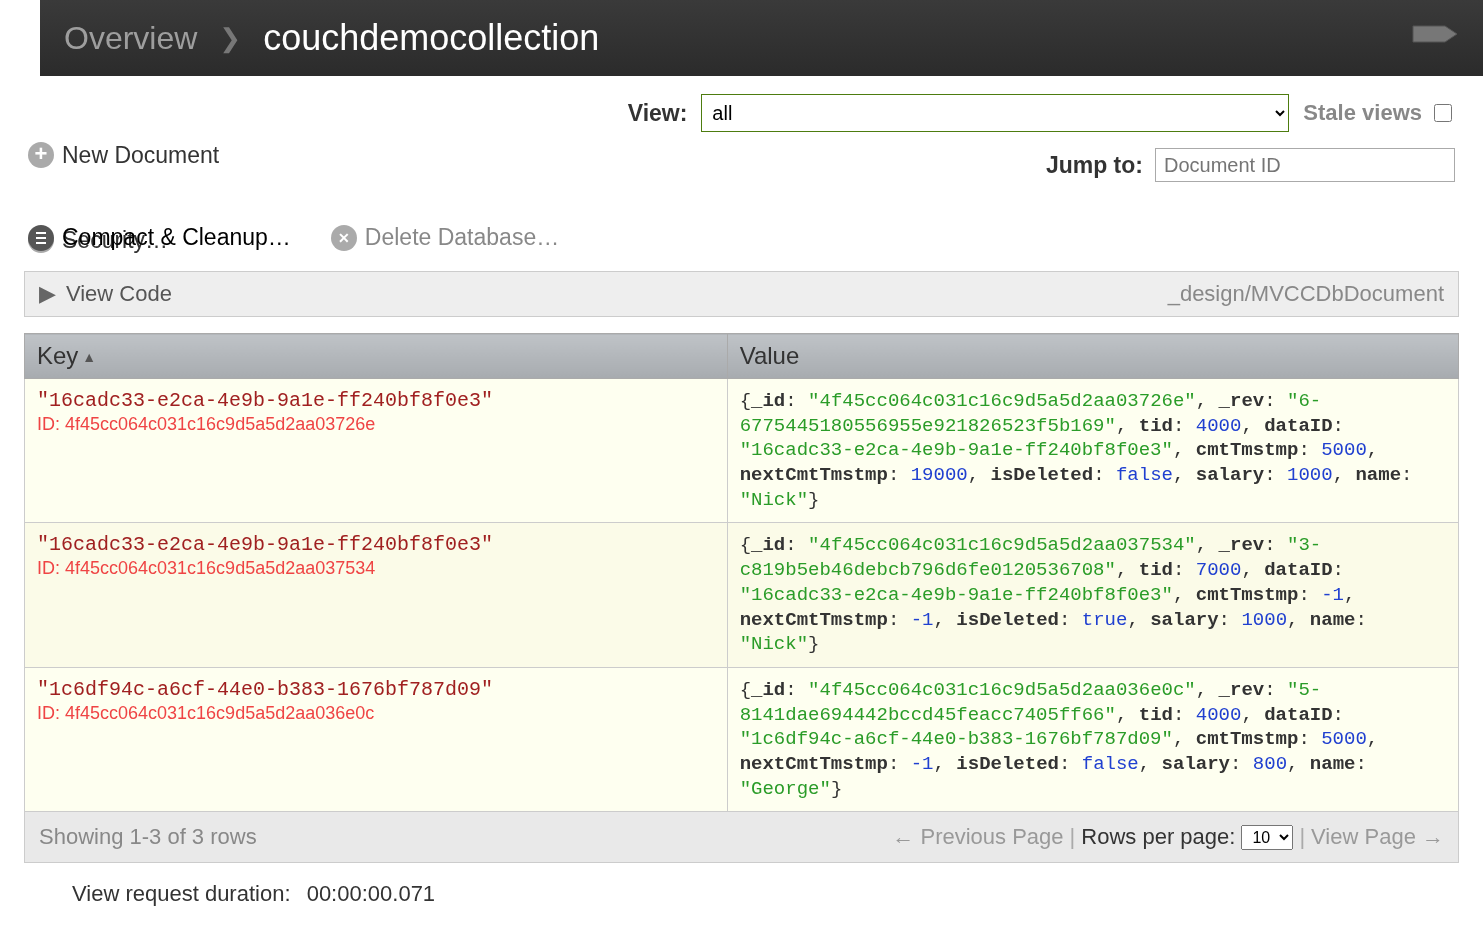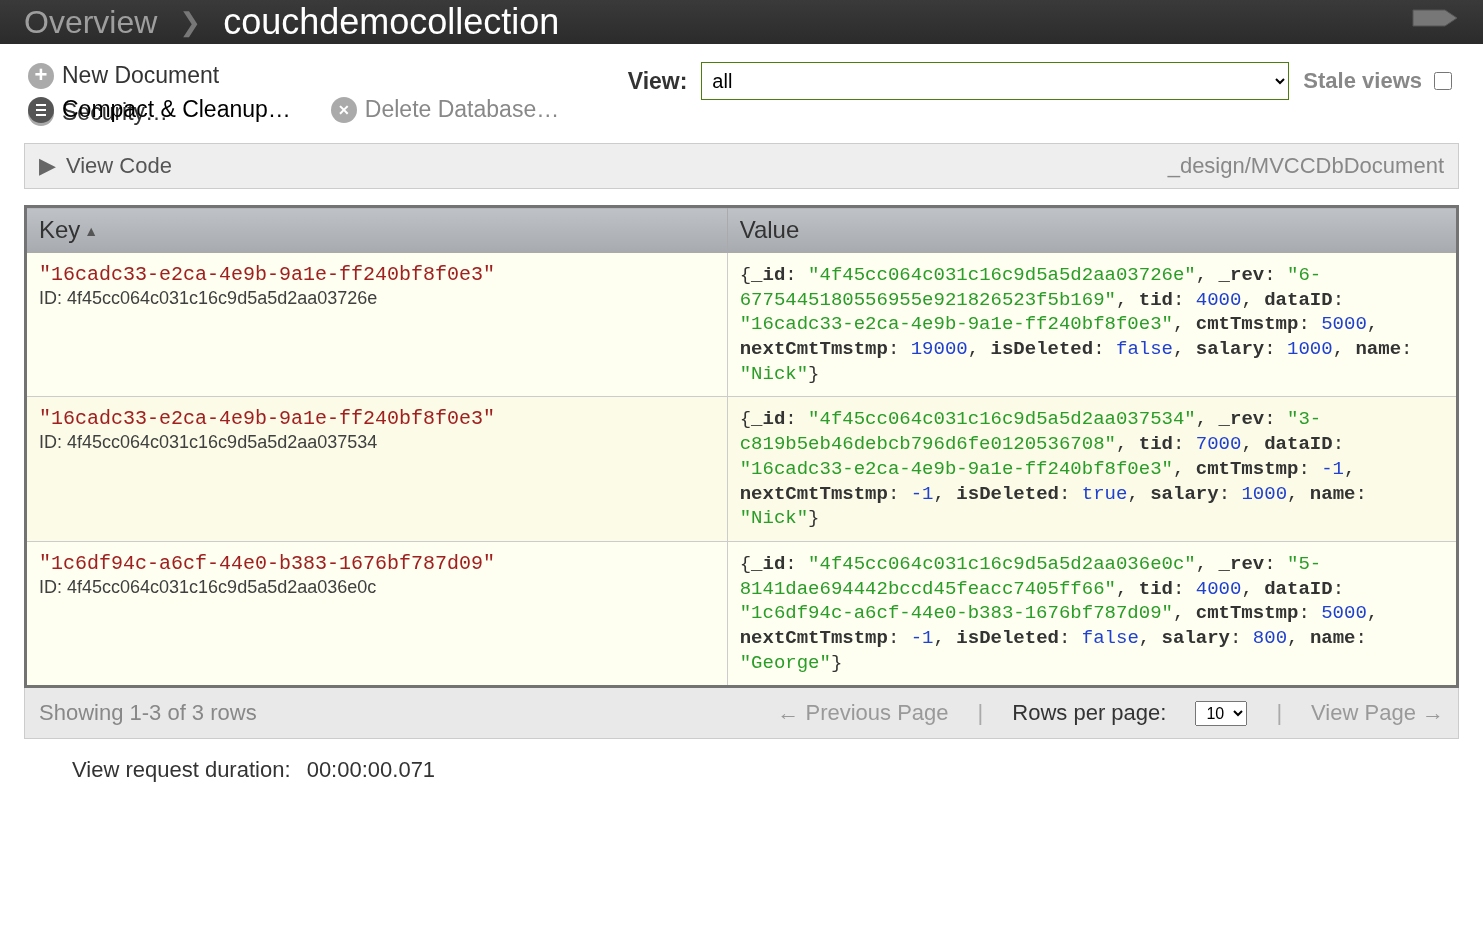--- a/index.html
+++ b/index.html
@@ -1,20 +1,20 @@
 <!DOCTYPE html>
 <html><head>
 <meta charset="utf-8">
 <style>
   * { box-sizing: border-box; }
   html, body { margin:0; padding:0; font-family: Arial, Helvetica, sans-serif; font-size:16px; color:#333; background:#fff; }
   .wrap { width:1483px; }
 
   
-  .topbar { background: linear-gradient(#3a3a3a,#2b2b2b); height:44px; display:flex; align-items:center; color:#bbb; padding:0 24px; font-size:32px; }
+  .topbar { background: linear-gradient(#3a3a3a,#2b2b2b); height:76px; display:flex; align-items:center; color:#bbb; padding:0 24px; font-size:32px;margin-left:40px; }
   .topbar .ov { color:#9e9e9e; }
   .topbar .chev { margin:0 22px; color:#777; font-size:26px; }
   .topbar .dbname { color:#fff; font-weight:400; font-size:36px; }
   .topbar-spacer { flex:1; }
   .tag-icon svg { width:48px; height:32px; }
 
   
   .toolbar { padding:18px 28px 6px 28px; }
   .ico { width:26px; height:26px; border-radius:50%; background:#aaa; display:inline-flex; align-items:center; justify-content:center; color:#fff; font-weight:bold; font-size:18px; line-height:1; }
   .ico.dark { background:#555; }
@@ -29,47 +29,47 @@
   .stale input { width:18px; height:18px; }
   .jump-line { display:flex; align-items:center; gap:12px; font-size:23px; }
   .jump-line .lbl { font-weight:700; }
   .jump-input { width:300px; height:34px; font-size:20px; padding:2px 8px; border:1px solid #aaa; color:#888; }
 
   
   .row3 { display:flex; align-items:center; gap:40px; font-size:23px; margin-top:0px; }
   .row3 .muted { color:#888; display:flex; align-items:center; gap:8px; cursor:pointer;}
   .row3 .strong { color:#000; display:flex; align-items:center; gap:8px; cursor:pointer;}
   .left-actions { display:flex; flex-direction:column; gap:10px; font-size:23px;}
-  .left-actions .act { display:flex; align-items:center; gap:8px; cursor:pointer;}
+  .left-actions .act { display:flex; gap:8px; cursor:pointer;margin-top:48px;}
 
   
   .vcbar-wrap { padding: 14px 24px 0 24px;}
   .vcbar { border:1px solid #ccc; background:#eee; height:46px; display:flex; align-items:center; padding:0 14px; font-size:22px; color:#555; }
   .vcbar .tri { margin-right:10px; color:#666; }
   .vcbar .design { margin-left:auto; color:#888; }
 
   
   .tbl-wrap { padding: 16px 24px 0 24px; }
-  table.data { width:100%; border:3px solid #737373; border-collapse:collapse; table-layout:fixed; }
+  table.data { width:100%; border:1px solid #737373; border-collapse:collapse; table-layout:fixed; }
   table.data th { background:linear-gradient(#bfc3c7,#a7abaf); text-align:left; font-size:24px; font-weight:400; color:#333; padding:8px 12px; border:1px solid #aaa; }
   table.data th .sort { font-size:14px; color:#555; margin-left:4px; position:relative; top:-2px;}
   table.data td { border:1px solid #ccc; padding:10px 12px; vertical-align:top; font-size:19px; background:#fbfbe8; }
   table.data tr:nth-child(odd) td { background:#fefff0; }
   td.keycell .keystr { font-family: "Courier New", monospace; color:#a02020; font-size:20px; }
-  td.keycell .idline { color:#404040; font-size:18px; margin-top:2px; }
+  td.keycell .idline { color:#ef4444; font-size:18px; margin-top:2px; }
   td.valcell { font-family:"Courier New", monospace; font-size:19px; line-height:1.3; }
   td.valcell .k { color:#333; font-weight:700; }
   td.valcell .s { color:#2a9c28; }
   td.valcell .n { color:#2040d0; }
   td.valcell .p { color:#333; }
 
   
   .pager { border:1px solid #ccc; border-top:none; background:#e9e9e9; padding:12px 14px; display:flex; align-items:center; font-size:22px; color:#555; }
   .pager .showing { color:#888; }
-  .pager .mid { margin-left:auto; display:flex; align-items:center; gap:29px; }
+  .pager .mid { margin-left:auto; display:flex; align-items:center; gap:6px; }
   .pager .sep { color:#aaa; }
   .pager .lbl { color:#333; font-weight:400;}
   .pager select { font-size:16px; height:25px; padding:0 6px; }
   .pager .nav { color:#999; }
 
   .duration { padding:18px 0 28px 72px; font-size:22px; }
   .duration .lbl { }
   .duration .val { margin-left:10px; }
 </style>
 </head>
@@ -104,20 +104,24 @@
     <div class="view-block" style="flex:1;">
       <div style="display:flex; align-items:center; gap:14px; width:100%; justify-content:flex-end;">
         <span class="lbl" style="font-weight:700; font-size:23px;">View:</span>
         <select class="view-select">
           <option>all</option>
         </select>
         <div class="stale">
           <span>Stale views</span>
           <input type="checkbox" style="">
         </div>
+      </div>
+      <div class="jump-line">
+        <span class="lbl">Jump to:</span>
+        <input class="jump-input" placeholder="Document ID" style="">
       </div>
     </div>
   </div>
 
   <div class="row3" style="margin-top:-30px;">
     <div class="strong">
       <span class="ico dark cc">
         <svg viewBox="0 0 16 16">
               <path d="M3 2h10v2H3zM3 7h10v2H3zM3 12h10v2H3z"></path>
             </svg>

